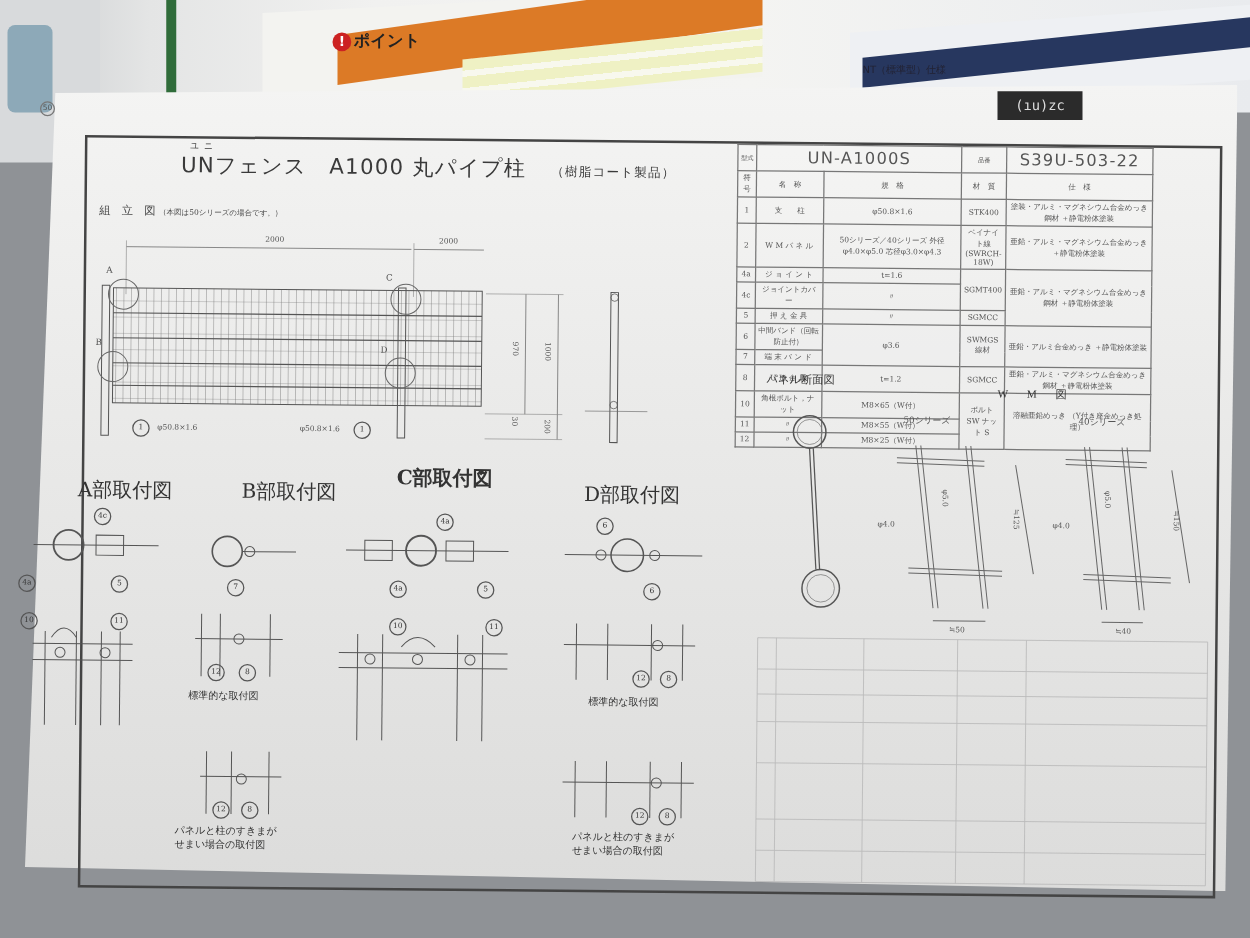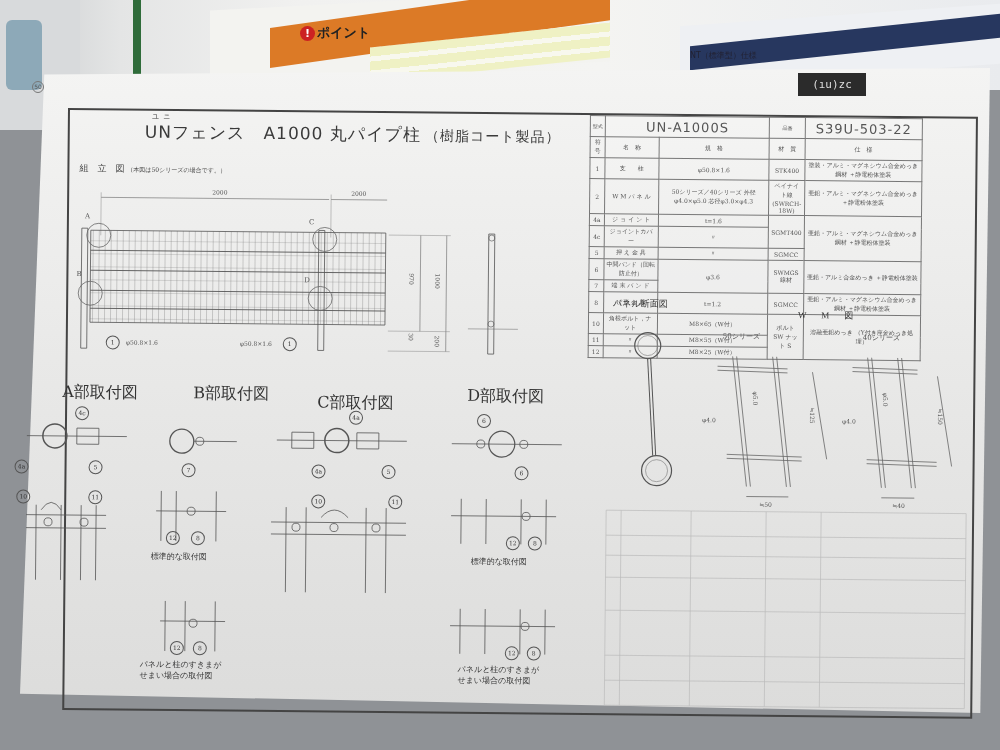--- a/index.html
+++ b/index.html
@@ -23,21 +23,21 @@
     position:absolute; left:270px; top:28px; width:340px; height:40px;
     background:#dc7a26; transform:skewY(-8deg); transform-origin:left top;
   }
   .poster-yellow {
     position:absolute; left:370px; top:35px; width:240px; height:35px;
     background:repeating-linear-gradient(180deg,#eff1c4 0 9px,#f8f8ee 9px 14px);
     transform:skewY(-6deg);
   }
   .point-badge {
     position:absolute; left:266px; top:24px; font-family:"DejaVu Sans",sans-serif;
-    font-size:13px; font-weight:bold; color:#222;margin-left:34px;
+    font-size:13px; font-weight:bold; color:#222;
   }
   .point-badge .dot { display:inline-block; width:15px; height:15px; border-radius:50%; background:#c22; color:#fff; text-align:center; font-size:11px; line-height:15px; margin-right:2px; }
   .right-poster {
     position:absolute; left:680px; top:15px; width:320px; height:60px;
     background:#eef0f3; transform:skewY(-4deg);
   }
   .right-band {
     position:absolute; left:690px; top:30px; width:310px; height:24px;
     background:#27375f; transform:skewY(-6deg);
   }
@@ -56,21 +56,21 @@
   }
   .frame {
     position:absolute; left:68px; top:108px; width:906px; height:598px;
     border:2px solid #444; transform:rotate(0.55deg); transform-origin:left top;
     color:#333;
   }
   .title {
     position:absolute; left:75px; top:10px; font-size:17px; letter-spacing:1px;
     font-family:"DejaVu Sans",sans-serif; color:#3a3a3a;
   }
-  .title .sub { font-size:14px; margin-left:4px; font-family:"DejaVu Serif",serif; }
+  .title .sub { font-size:10px; margin-left:20px; font-family:"DejaVu Serif",serif; }
   .ruby { position:absolute; left:7px; top:-9px; font-size:7px; }
   .assembly-label { position:absolute; left:10px; top:52px; font-size:9px; color:#444; }
   .assembly-label .sm { font-size:6px; }
   .dim { position:absolute; font-size:6px; color:#555; font-family:"DejaVu Serif",serif; }
   .callout {
     position:absolute; width:12px; height:12px; border:1px solid #555; border-radius:50%;
     font-size:6px; text-align:center; line-height:12px; color:#333; background:transparent;
   }
   .letter { position:absolute; font-size:7px; color:#555; }
   .detail-title { position:absolute; font-size:16px; color:#333; }
@@ -316,21 +316,21 @@
         <line x1="540" y1="440" x2="900" y2="440"></line>
       <line x1="540" y1="462" x2="900" y2="462"></line>
         <line x1="540" y1="495" x2="900" y2="495"></line>
       <line x1="540" y1="540" x2="900" y2="540"></line>
         <line x1="540" y1="565" x2="900" y2="565"></line>
     </g>
   </svg>
 
   <div class="detail-title" style="left:-5px;top:272px;">A部取付図</div>
   <div class="detail-title" style="left:126px;top:272px;">B部取付図</div>
-  <div class="detail-title" style="left:250px;top:280px;">C部取付図</div>
+  <div class="detail-title" style="left:250px;top:260px;font-weight:bold;">C部取付図</div>
   <div class="detail-title" style="left:400px;top:272px;">D部取付図</div>
 
   <svg style="left:0;top:0;" width="540" height="600">
     <g stroke="#555" stroke-width="0.8" fill="none">
 
       <circle cx="-12" cy="326" r="12" stroke-width="1.5"></circle>
       <line x1="-40" y1="326" x2="60" y2="326"></line>
       <rect x="10" y="318" width="22" height="16"></rect>
 
       <circle cx="115" cy="330" r="12" stroke-width="1.3"></circle>

